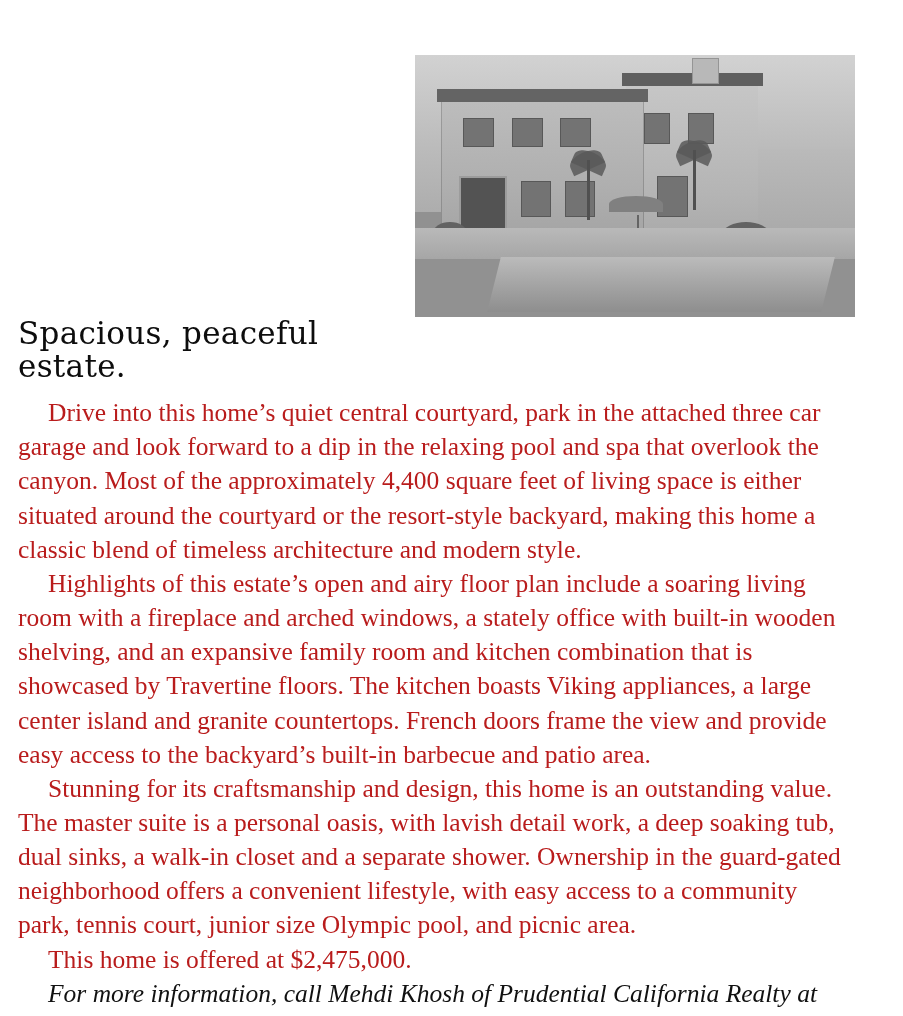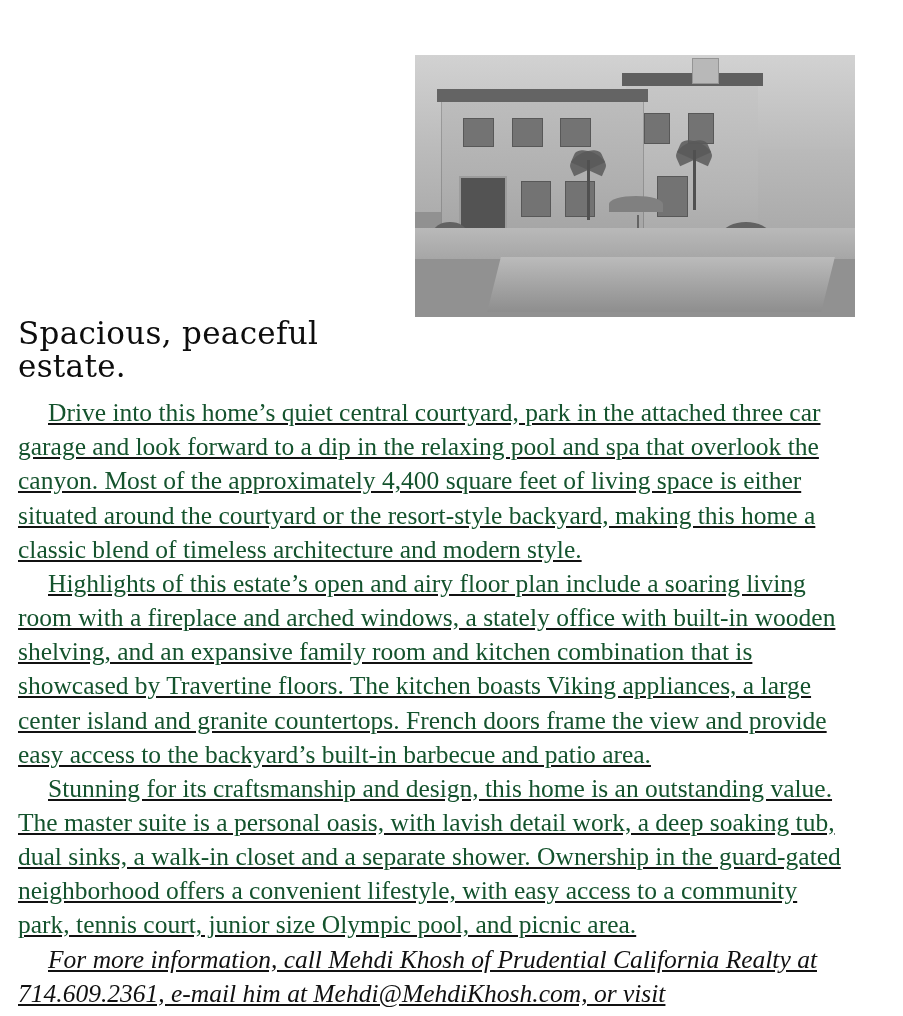--- a/index.html
+++ b/index.html
@@ -13,21 +13,20 @@
     font-family: "Liberation Serif", serif;
     color: #111111;
     overflow: hidden;
   }
   .page {
     position: relative;
     width: 883px;
     height: 1016px;
     box-sizing: border-box;
     padding: 40px 28px 10px 18px;
-    text-decoration: underline;
   }
   .headline {
     font-family: "DejaVu Serif", serif;
     font-size: 31px;
     font-weight: 400;
     letter-spacing: 0.3px;
     margin: 0 0 4px 0;
     line-height: 1.05;
     color: #0d0d0d;
   }
@@ -128,21 +127,21 @@
 
   .body-col {
     clear: both;
     padding-top: 10px;
   }
   p.body {
     font-size: 25.5px;
     line-height: 1.34;
     margin: 0;
     text-indent: 30px;
-    color: #14532d;
+    color: #b91c1c;
   }
   p.contact {
     font-size: 25.5px;
     line-height: 1.34;
     margin: 0;
     text-indent: 30px;
     font-style: italic;
     color: #111111;
   }
 </style>
@@ -195,16 +194,17 @@
   </div>
 
   <div class="intro-block">
     <h1 class="headline">Spacious, peaceful estate.</h1>
   </div>
 
   <div class="body-col">
     <p class="body">Drive into this home’s quiet central courtyard, park in the attached three car garage and look forward to a dip in the relaxing pool and spa that overlook the canyon. Most of the approximately 4,400 square feet of living space is either situated around the courtyard or the resort-style backyard, making this home a classic blend of timeless architecture and modern style.</p>
     <p class="body">Highlights of this estate’s open and airy floor plan include a soaring living room with a fireplace and arched windows, a stately office with built-in wooden shelving, and an expansive family room and kitchen combination that is showcased by Travertine floors. The kitchen boasts Viking appliances, a large center island and granite countertops. French doors frame the view and provide easy access to the backyard’s built-in barbecue and patio area.</p>
     <p class="body">Stunning for its craftsmanship and design, this home is an outstanding value. The master suite is a personal oasis, with lavish detail work, a deep soaking tub, dual sinks, a walk-in closet and a separate shower. Ownership in the guard-gated neighborhood offers a convenient lifestyle, with easy access to a community park, tennis court, junior size Olympic pool, and picnic area.</p>
+    <p class="body">This home is offered at $2,475,000.</p>
     <p class="contact">For more information, call Mehdi Khosh of Prudential California Realty at 714.609.2361, e-mail him at Mehdi@MehdiKhosh.com, or visit www.MehdiKhosh.com.</p>
   </div>
 
 </div>
 
 </body></html>

